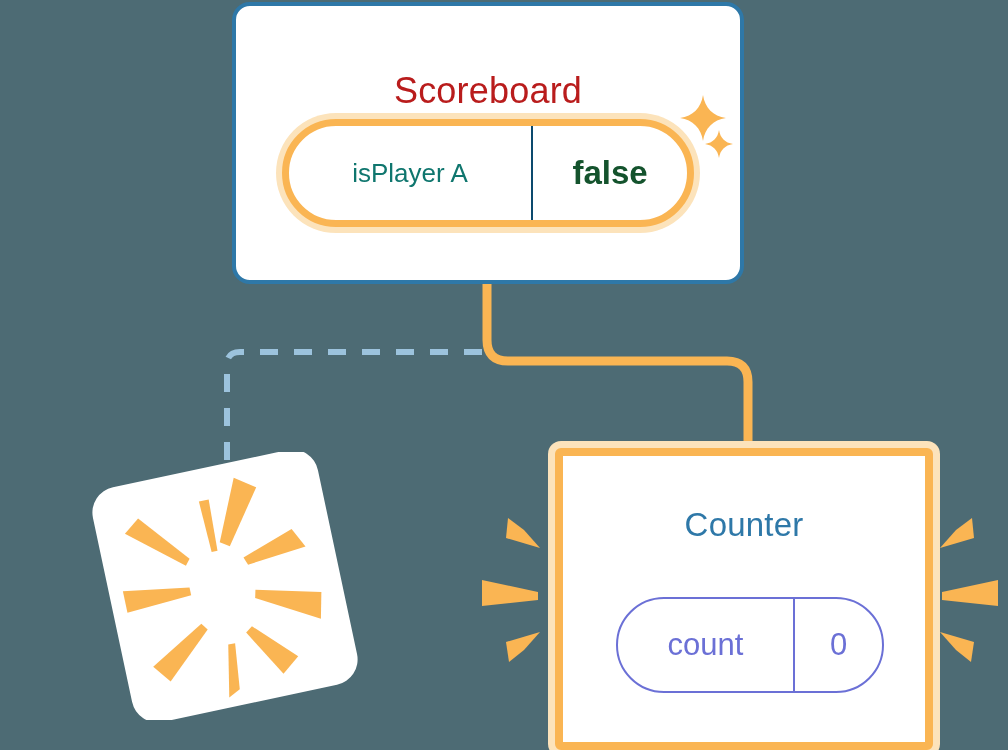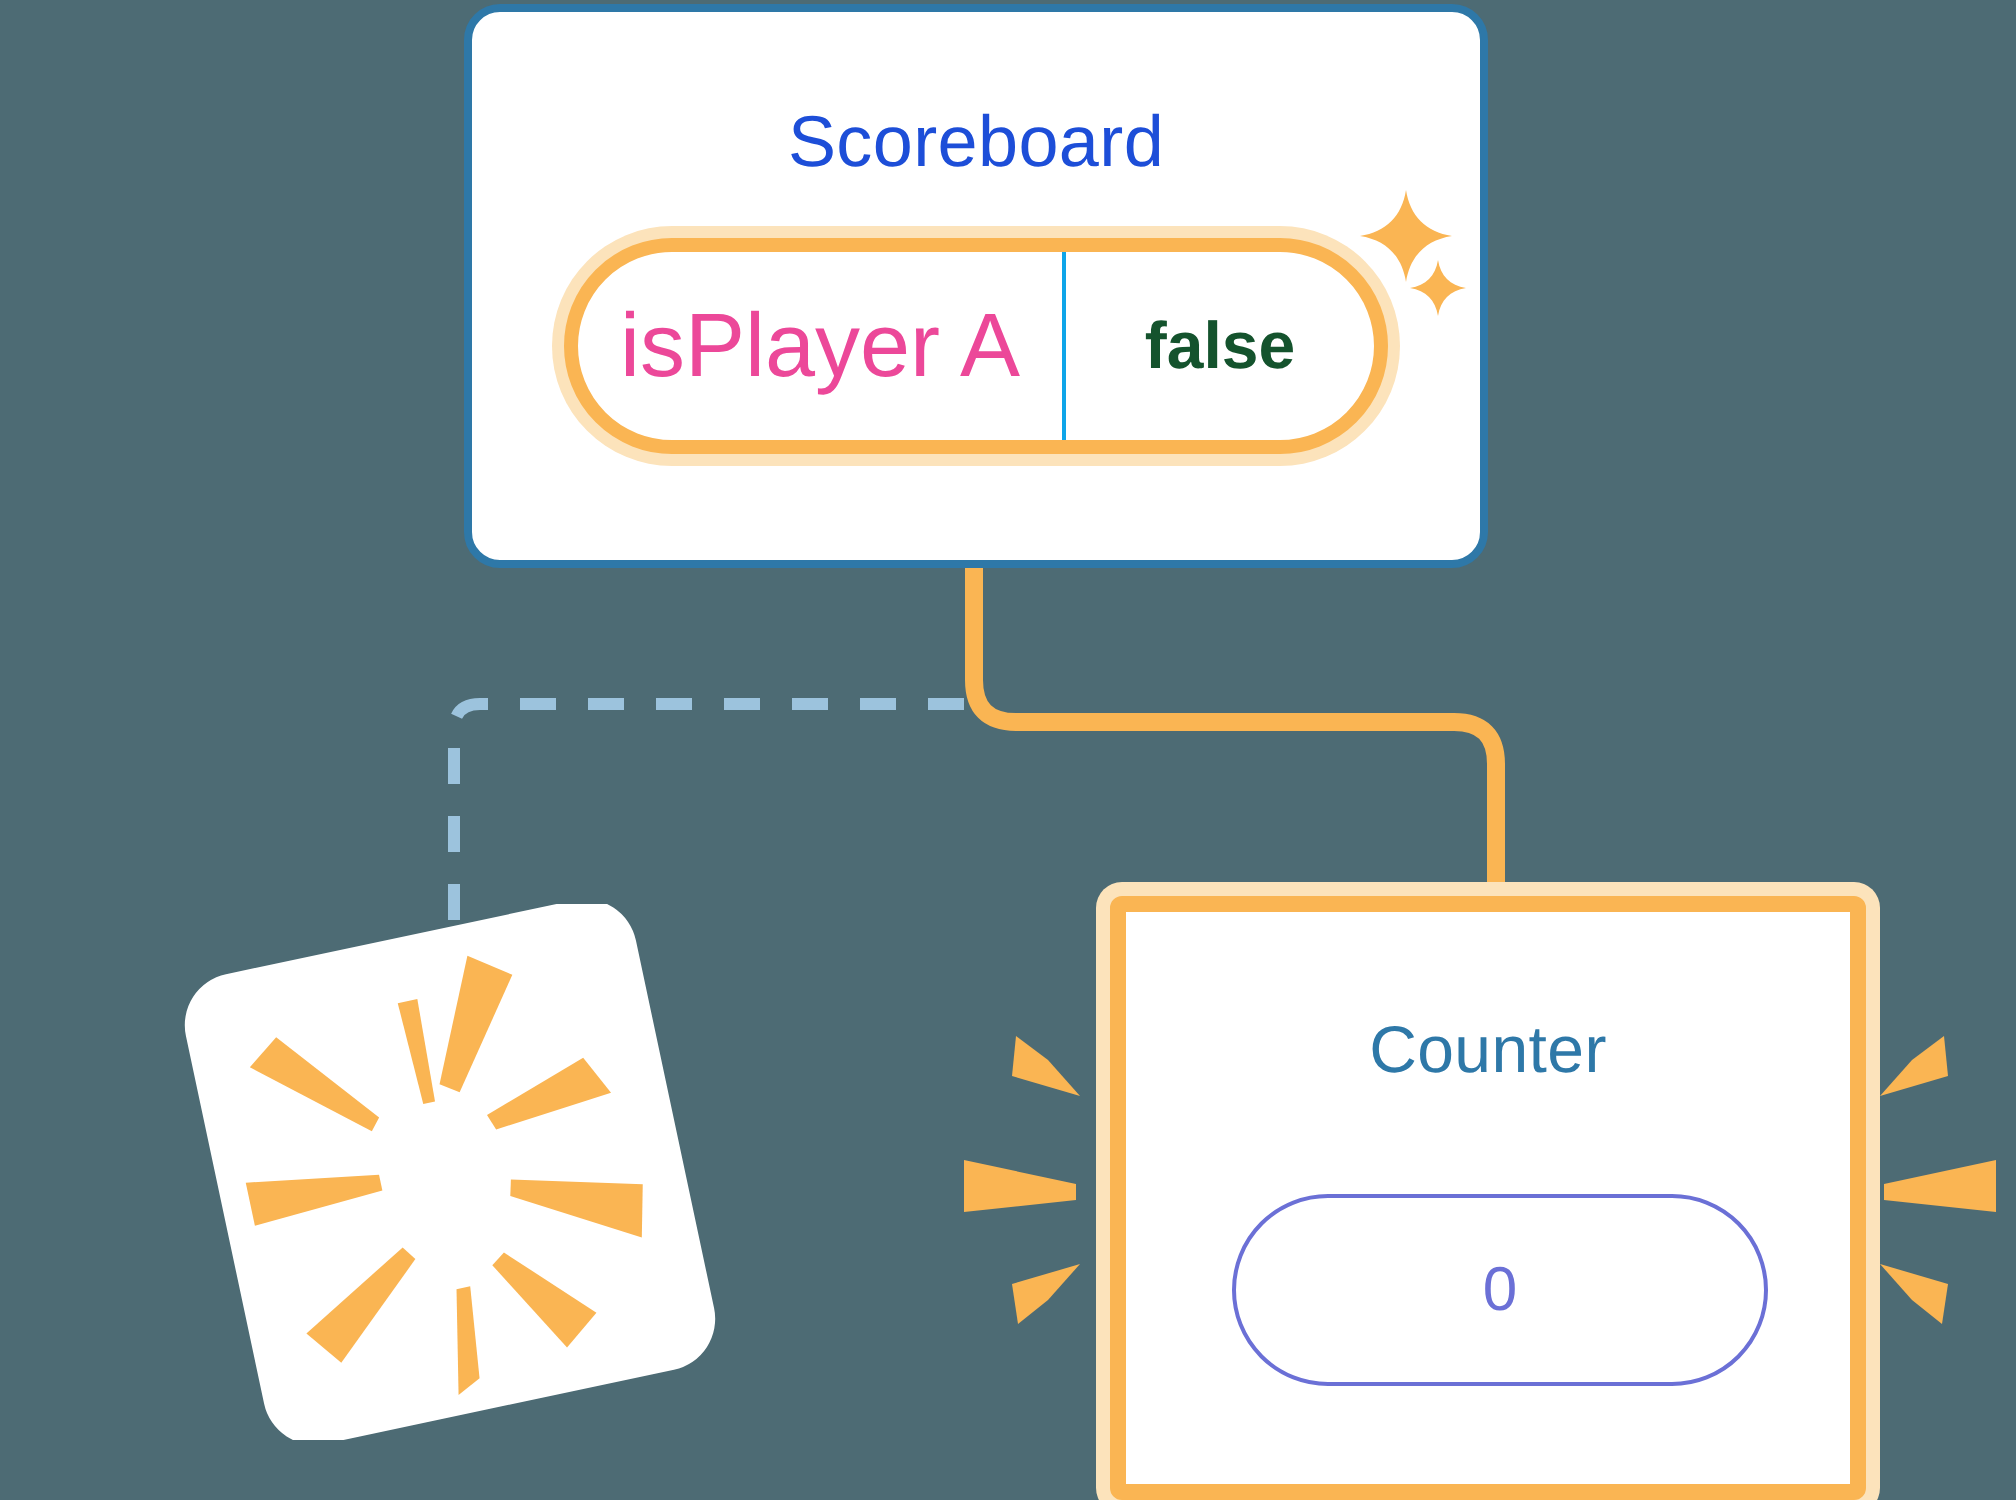--- a/index.html
+++ b/index.html
@@ -39,25 +39,25 @@
   #scoreboard-card {
     left: 232px;
     top: 2px;
     width: 512px;
     height: 282px;
     border: 4px solid #2e78a8;
     border-radius: 18px;
   }
   #scoreboard-title {
     margin: 0;
-    padding-top: 44px;
+    padding-top: 64px;
     text-align: center;
     font-size: 36px;
     font-weight: 400;
-    color: #1d4ed8;
+    color: #b91c1c;
     letter-spacing: .2px;
   }
 
   
   #counter-card {
     left: 555px;
     top: 448px;
     width: 378px;
     height: 302px;
     background: #ffffff;
@@ -96,23 +96,23 @@
     left: 46px;
     top: 113px;
     width: 412px;
     height: 108px;
     border: 7px solid #fab553;
     border-radius: 60px;
     box-shadow: 0 0 0 6px #fce3bb;
   }
   #scoreboard-pill .pill-key {
     flex: 0 0 244px;
-    border-right: 2px solid #0ea5e9;
-    font-size: 45px;
-    color: #ec4899;
+    border-right: 2px solid #0c4a6e;
+    font-size: 26px;
+    color: #0f766e;
   }
   #scoreboard-pill .pill-val {
     flex: 1 1 auto;
     font-size: 33px;
     font-weight: 700;
     color: #14532d;
   }
 
   
   #counter-pill {
@@ -205,20 +205,21 @@
         <polygon points="38,140 38,118 104,128 104,136"></polygon>
         <polygon points="52,62 68,50 110,100 105,106"></polygon>
       </g>
     </g>
   </svg>
 
   <div class="card" id="counter-card">
     <h2 id="counter-title">Counter</h2>
 
     <div class="pill" id="counter-pill">
+      <div class="pill-key">count</div>
       <div class="pill-val">0</div>
     </div>
   </div>
 
   <svg class="burst-rays" id="rays-left" width="72" height="180" viewBox="0 0 72 180">
     <g fill="#fab553">
       <polygon points="38,18 54,30 70,48 36,38"></polygon>
       <polygon points="12,80 68,92 68,100 12,106"></polygon>
       <polygon points="36,142 70,132 54,150 39,162"></polygon>
     </g>

